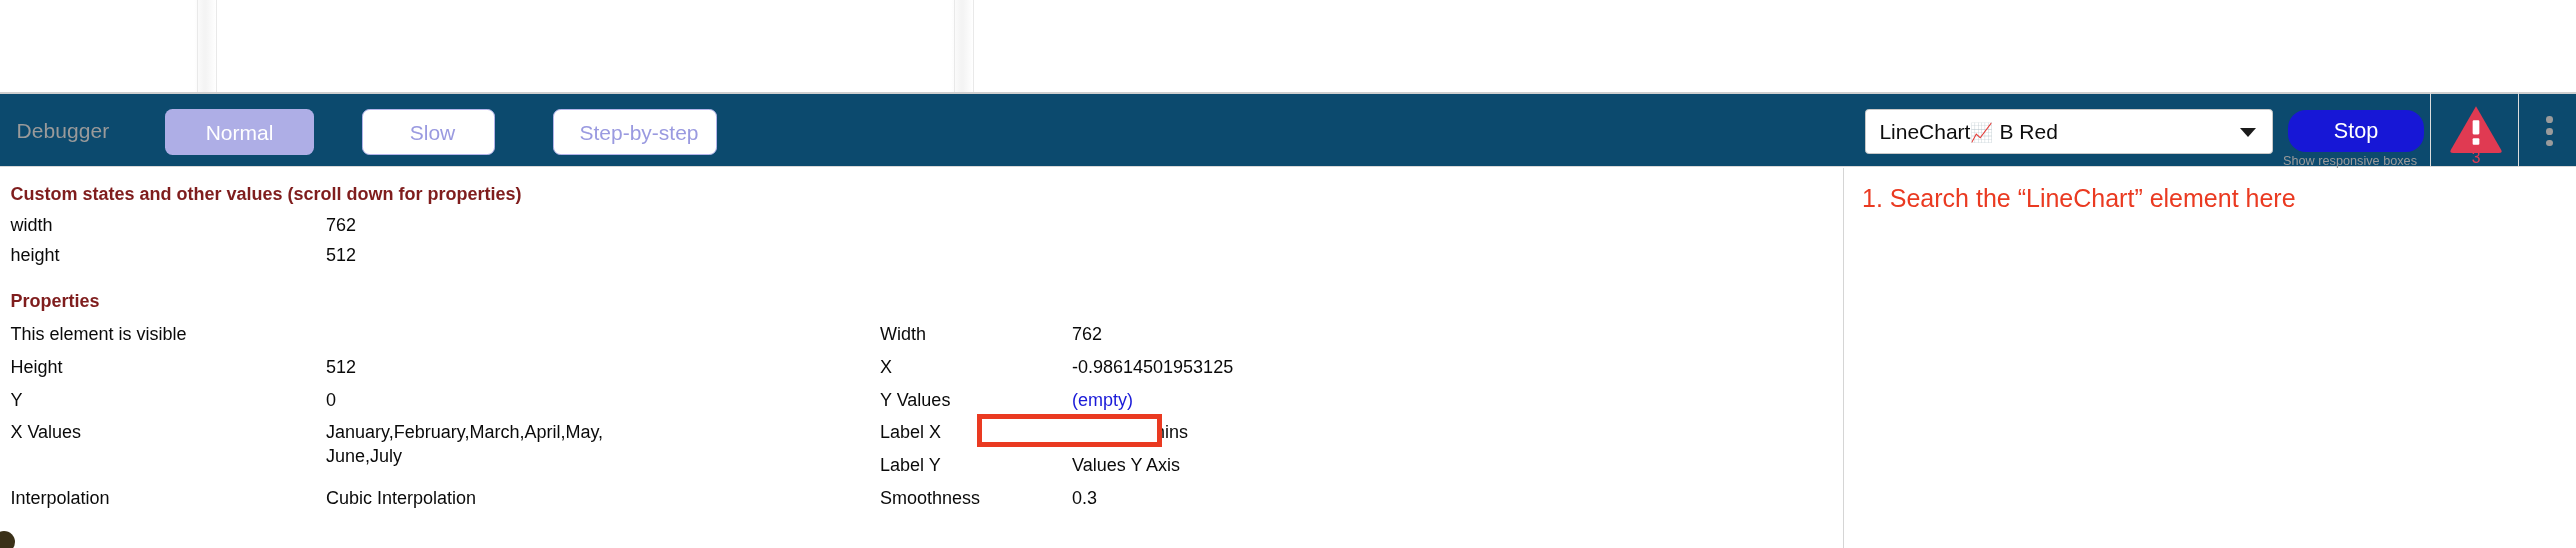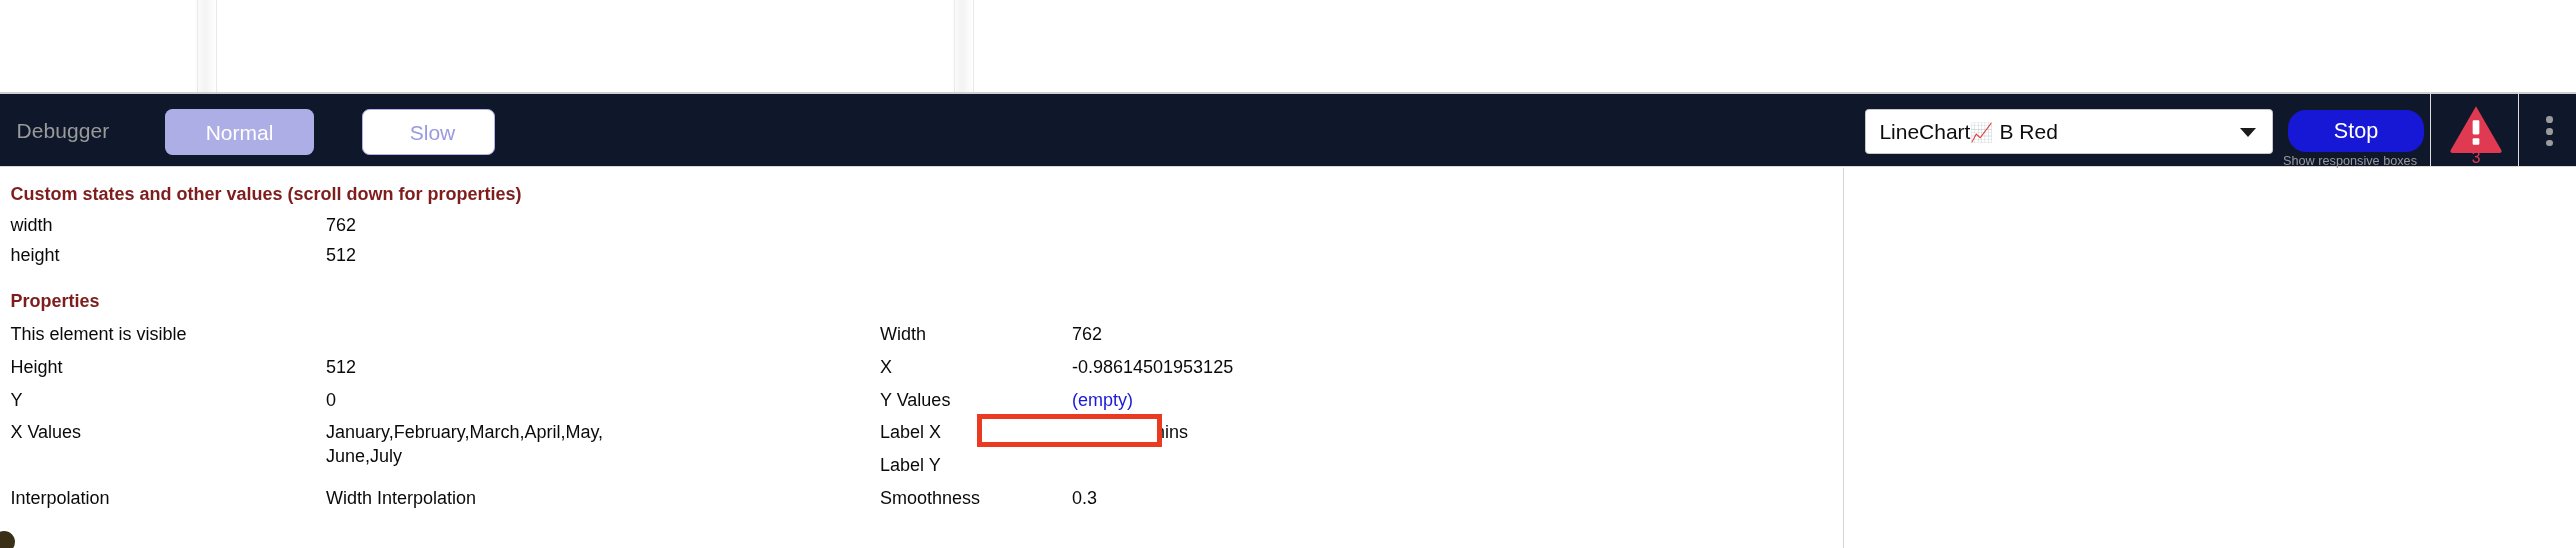--- a/index.html
+++ b/index.html
@@ -36,21 +36,21 @@
     top: 0;
     height: 92px;
     background: linear-gradient(90deg,#ffffff 0%,#f4f4f4 45%,#f4f4f4 55%,#ffffff 100%);
   }
 
   
   .toolbar {
     position: absolute;
     left: 0; top: 92px;
     width: 2576px; height: 75px;
-    background: #0f172a;
+    background: #0c4a6e;
     border-top: 2.2px solid #cfcfcf;
     border-bottom: 0.7px solid #d8d8d8;
   }
 
   .tb-label {
     position: absolute;
     left: 16.4px; top: 25px;
     font-size: 21px;
     color: #9a9a9a;
     letter-spacing: 0.1px;
@@ -251,20 +251,21 @@
     <div class="canvas-shade" style="left:951px;width:22.4px;"></div>
     <div class="canvas-div" style="left:954px;"></div>
     <div class="canvas-div" style="left:973px;"></div>
   </div>
 
   <div class="toolbar">
     <span class="tb-label">Debugger</span>
 
     <button class="btn-normal">Normal</button>
     <button class="btn-ghost btn-slow">Slow</button>
+    <button class="btn-ghost btn-step">Step-by-step</button>
   </div>
 
   <div class="tb-sep" style="left:2430px;"></div>
   <div class="tb-sep" style="left:2518px;"></div>
 
   <div class="select-box">
     <span class="select-text"><span>LineChart</span><span class="select-emoji">📈</span><span> B Red</span></span>
     <span class="select-caret"></span>
   </div>
 
@@ -303,39 +304,41 @@
     <span class="cell col-a-key" style="top:188px;">Height</span>
     <span class="cell col-a-val" style="top:188px;">512</span>
 
     <span class="cell col-a-key" style="top:221px;">Y</span>
     <span class="cell col-a-val" style="top:221px;">0</span>
 
     <span class="cell col-a-key" style="top:253px;">X Values</span>
     <span class="cell col-a-val" style="top:253px;">January,February,March,April,May, June,July</span>
 
     <span class="cell col-a-key" style="top:319px;">Interpolation</span>
-    <span class="cell col-a-val" style="top:319px;">Width Interpolation</span>
+    <span class="cell col-a-val" style="top:319px;">Cubic Interpolation</span>
 
     <span class="cell col-b-key" style="top:155px;">Width</span>
     <span class="cell col-b-val" style="top:155px;">762</span>
 
     <span class="cell col-b-key" style="top:188px;">X</span>
     <span class="cell col-b-val" style="top:188px;">-0.98614501953125</span>
 
     <span class="cell col-b-key" style="top:221px;">Y Values</span>
     <span class="cell col-b-val blue" style="top:221px;z-index:3;">(empty)</span>
 
     <span class="cell col-b-key" style="top:253px;">Label X</span>
     <span class="cell col-b-val" style="top:253px;">Users, Admins</span>
 
     <span class="cell col-b-key" style="top:286px;">Label Y</span>
+    <span class="cell col-b-val" style="top:286px;">Values Y Axis</span>
 
     <span class="cell col-b-key" style="top:319px;">Smoothness</span>
     <span class="cell col-b-val" style="top:319px;">0.3</span>
   </div>
 
   <div class="redbox"></div>
   <div class="panel-div"></div>
 
+  <span class="anno anno-1">1. Search the “LineChart” element here</span>
 
   <div class="corner-blob"></div>
 </div>
 
 
 </body></html>

